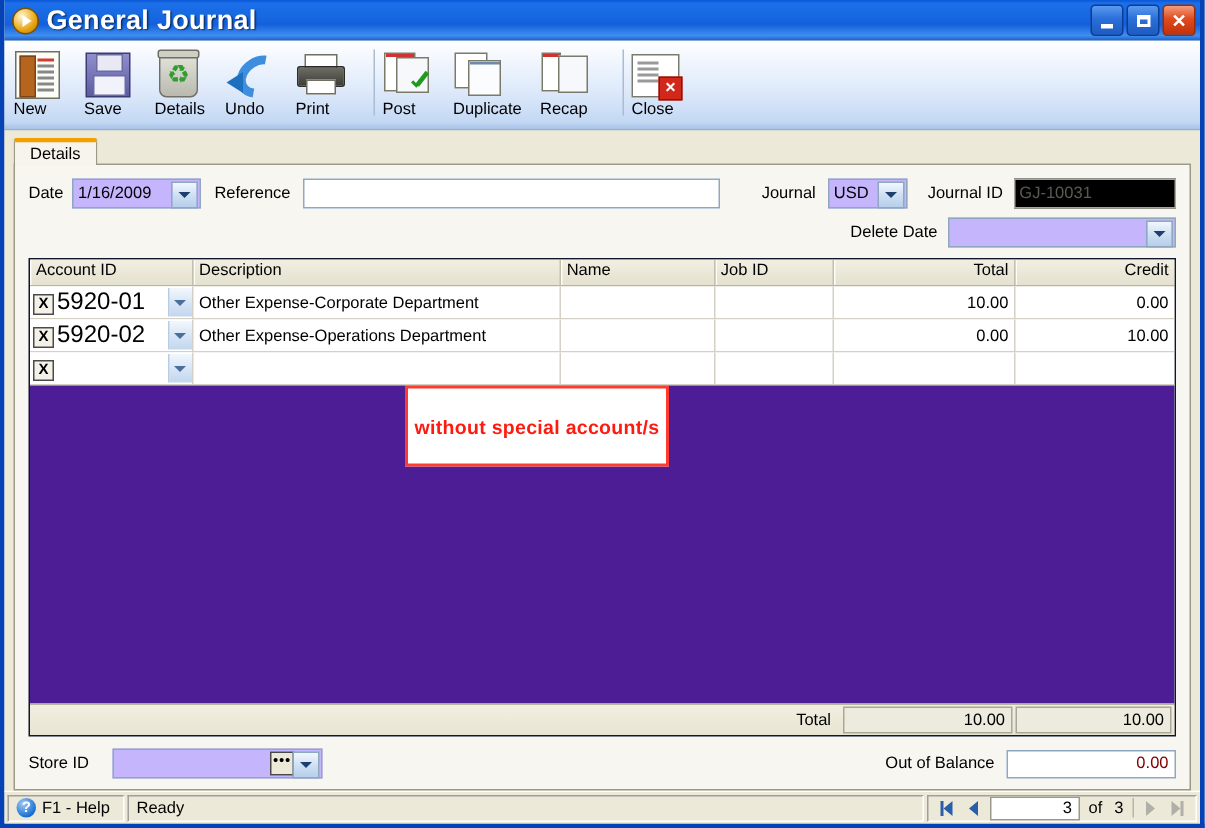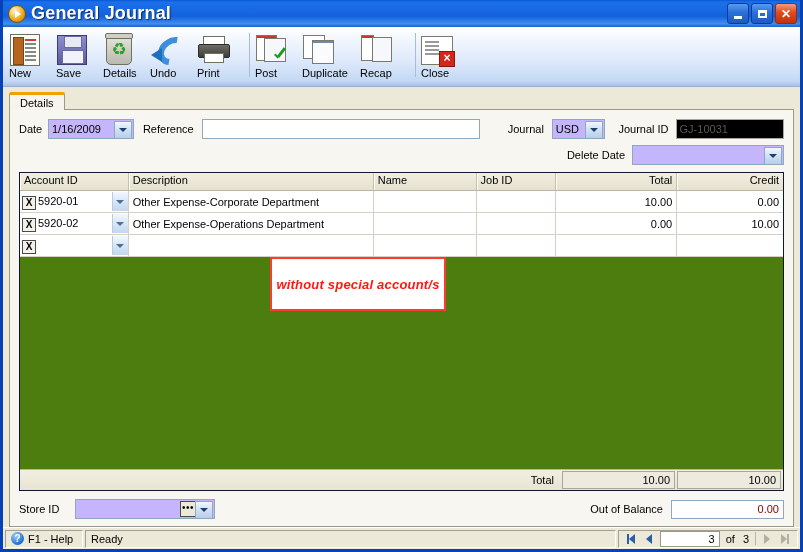--- a/index.html
+++ b/index.html
@@ -168,28 +168,28 @@
   .grow{display:flex;height:21px;flex:0 0 21px;border-bottom:1px solid #d4d0c4;background:#fff;}
   .gc{box-sizing:border-box;padding:0 4px;font-size:11px;display:flex;align-items:center;
     border-right:1px solid #d4d0c4;overflow:hidden;white-space:nowrap;}
   .gc.num{justify-content:flex-end;}
   .gc.acct{padding:0;position:relative;background:#fff;}
   .xbtn{
     width:14px;height:14px;box-sizing:border-box;margin:2px 2px 0 2px;
     border:1px solid #4a4a4a;background:#f4f2e8;
     font-size:10px;font-weight:bold;line-height:12px;text-align:center;color:#000;flex:0 0 14px;
   }
-  .acctval{flex:1 1 auto;font-size:11px;line-height:19px;overflow:hidden;white-space:nowrap;}
+  .acctval{flex:1 1 auto;font-size:16px;line-height:19px;overflow:hidden;white-space:nowrap;}
   .gchev{
     width:15px;height:19px;flex:0 0 15px;
     background:linear-gradient(to bottom,#f2f7fd,#d8e6f6 50%,#c2d6ee);
     border-left:1px solid #b9cbdf;display:flex;align-items:center;justify-content:center;
   }
   .gchev:after{content:"";border-top:4px solid #4a6f9e;border-left:4px solid transparent;border-right:4px solid transparent;}
-  .gfill{flex:1 1 auto;background:#4d7c0f;font-style:italic;}
+  .gfill{flex:1 1 auto;background:#4c1d95;}
   .gtotal{display:flex;height:20px;flex:0 0 20px;
     background:linear-gradient(to bottom,#f2efe2,#e8e4d2);border-top:1px solid #b9b5a0;align-items:center;}
   .tot-lab{flex:1 1 auto;text-align:right;padding-right:8px;font-size:11px;}
   .tot-box{box-sizing:border-box;height:18px;margin-right:2px;background:#edeade;
     border:1px solid #a8a89a;display:flex;align-items:center;justify-content:flex-end;
     padding-right:4px;font-size:11px;}
   
   .annot{
     position:absolute;border:2px solid #ff3b30;background:#fff;
     display:flex;align-items:center;justify-content:center;

